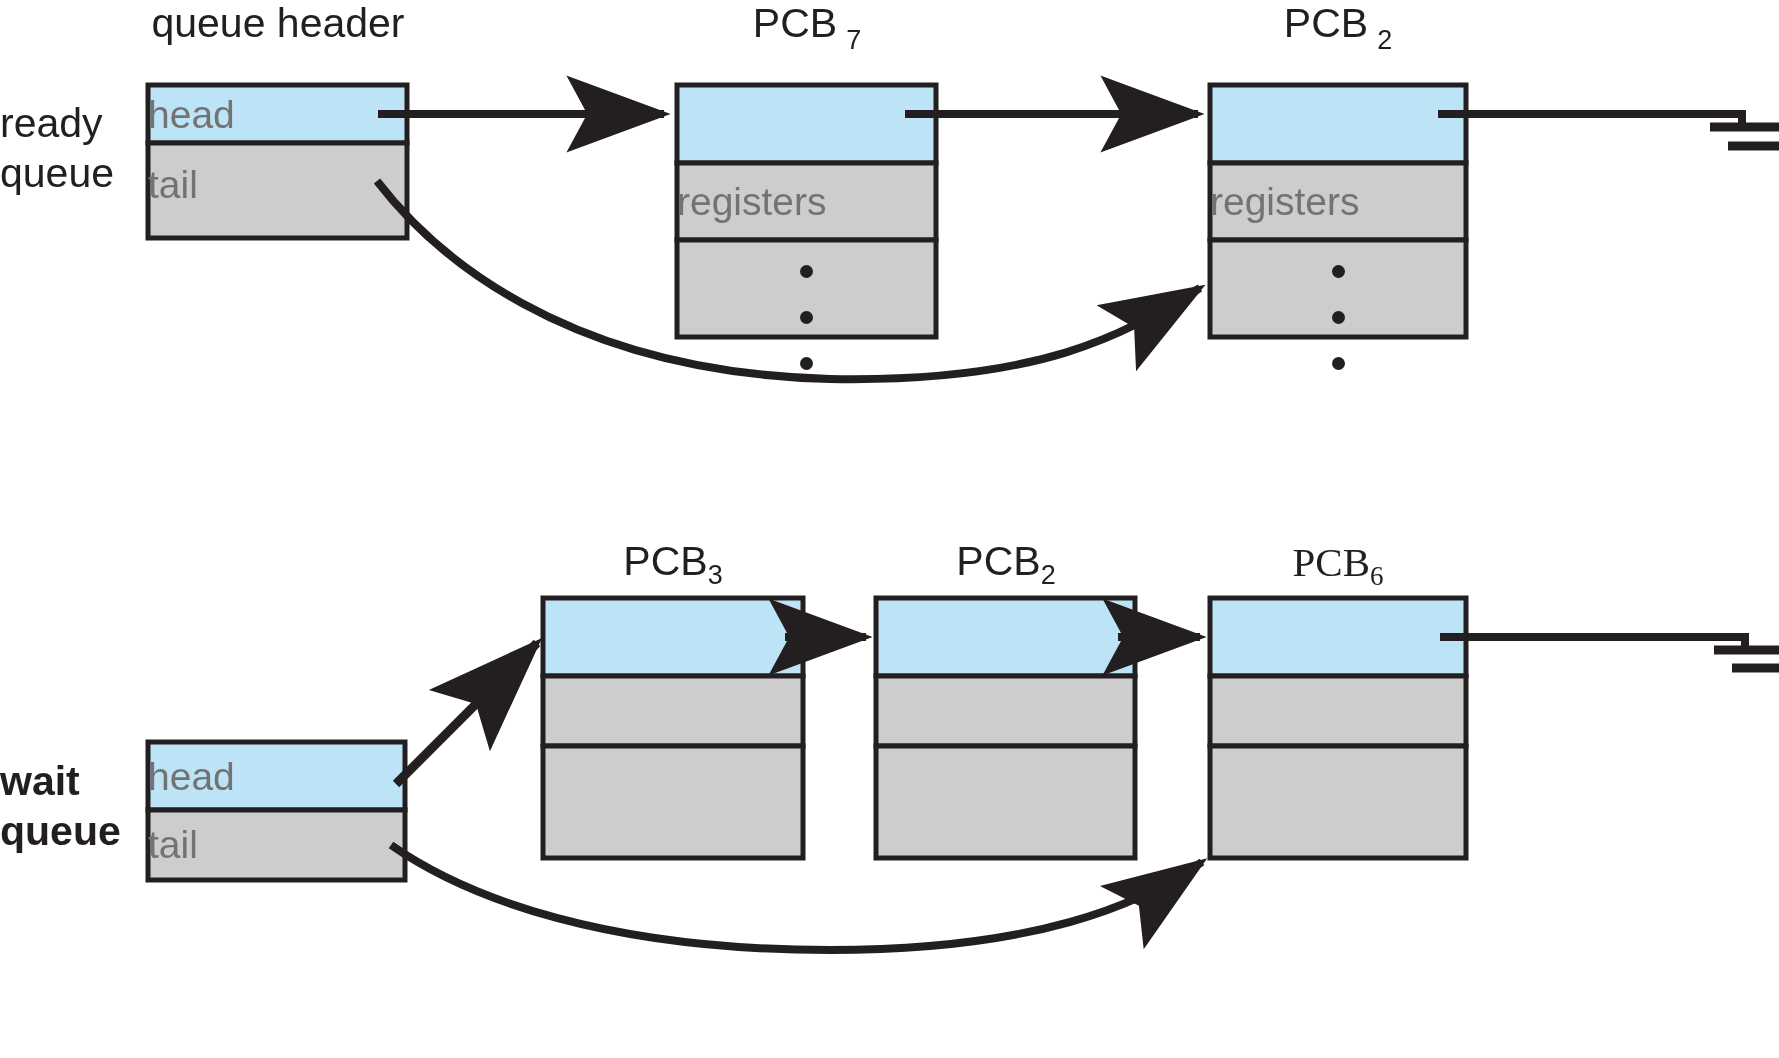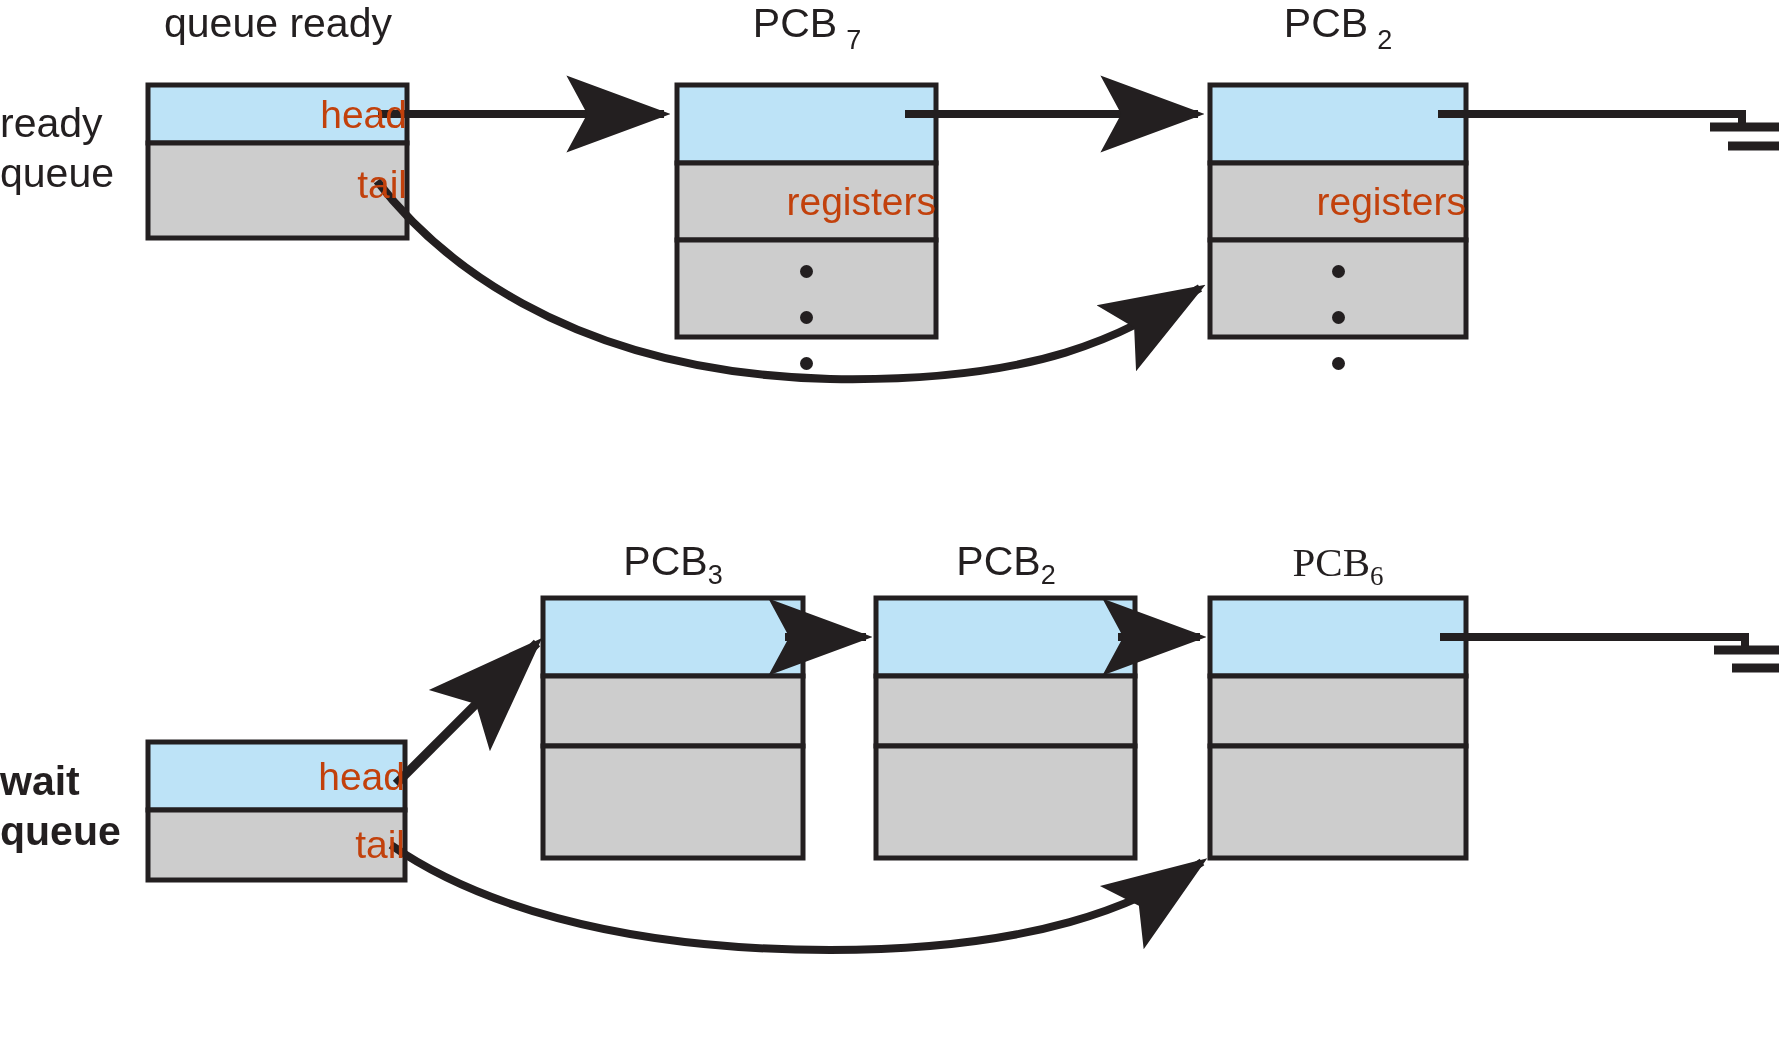--- a/index.html
+++ b/index.html
@@ -49,22 +49,22 @@
     margin-left: 9px;
     top: 12px;
   }
   .header-title {
     font-size: 41px;
     text-align: center;
   }
   .cell-text {
     position: absolute;
     font-size: 39px;
-    color: #c2410c;
-    text-align: right;
+    color: #737373;
+    text-align: left;
     white-space: nowrap;
   }
   .dots {
     position: absolute;
     text-align: center;
     font-size: 20px;
     line-height: 46px;
     color: #231f20;
     letter-spacing: 0;
   }
@@ -155,21 +155,21 @@
     </g>
 
     <path d="M391,845 C470,900 610,950 830,950 C1035,950 1140,905 1202,862" stroke="#231f20" stroke-width="8" fill="none" marker-end="url(#arrowhead)"></path>
   </svg>
 
   <div class="lbl side-label" style="left:0px; top:98px; width:146px;">
     <div>ready</div>
     <div>queue</div>
   </div>
 
-  <div class="lbl header-title" style="left:128px; top:0px; width:300px;">queue ready</div>
+  <div class="lbl header-title" style="left:128px; top:0px; width:300px;">queue header</div>
 
   <div class="lbl pcb-title spaced" style="left:657px; top:0px; width:300px;">
     <span>PCB</span><span class="sub">7</span>
   </div>
 
   <div class="lbl pcb-title spaced" style="left:1188px; top:0px; width:300px;">
     <span>PCB</span><span class="sub">2</span>
   </div>
 
   <div class="cell-text" style="left:148px; top:93px; width:259px;">head</div>

